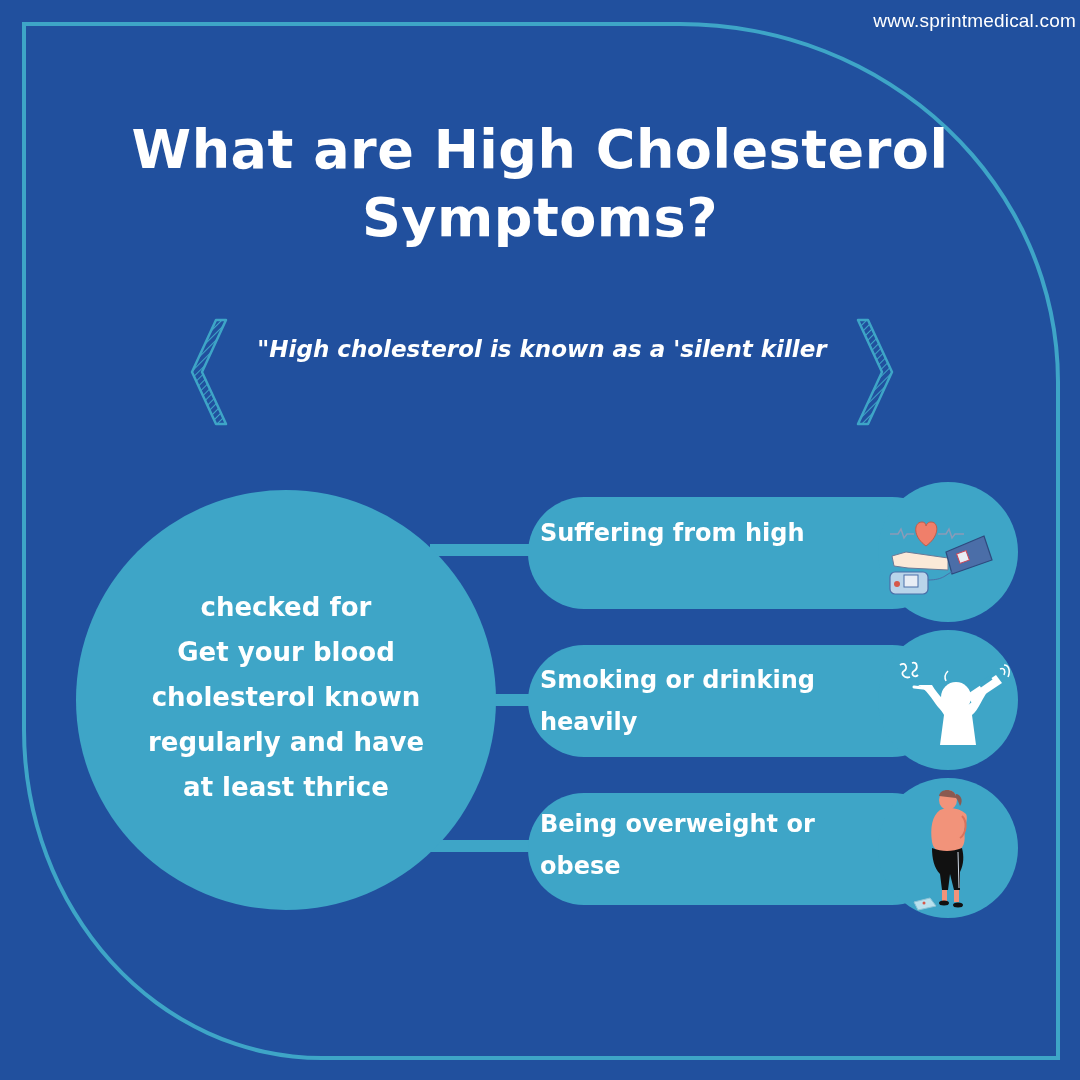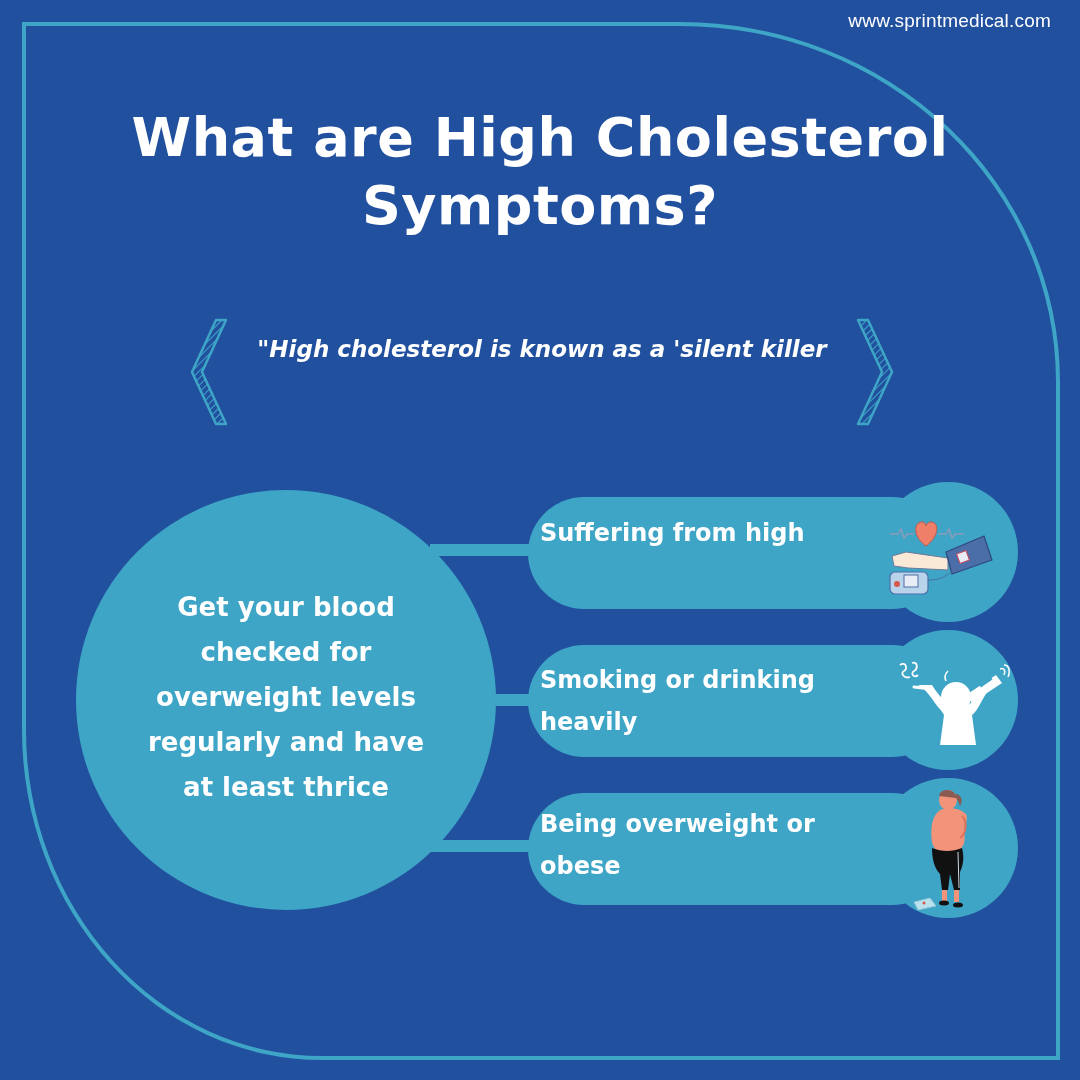--- a/index.html
+++ b/index.html
@@ -1,19 +1,19 @@
 <!DOCTYPE html>
 <html><head>
   <meta charset="utf-8">
   <style>
     html, body { margin:0; padding:0; }
     body { width:1080px; height:1080px; background:#21509e; position:relative; overflow:hidden; font-family:"DejaVu Sans", sans-serif; color:#fff; }
-    .website { position:absolute; top:10px; right:29px; font-family:"Liberation Sans", sans-serif; font-size:19px; color:#fff; letter-spacing:0.2px; }
+    .website { position:absolute; top:10px; right:4px; font-family:"Liberation Sans", sans-serif; font-size:19px; color:#fff; letter-spacing:0.2px; }
     .frame { position:absolute; left:22px; top:22px; width:1038px; height:1038px; box-sizing:border-box; border:4px solid #3ea5c7; border-top-right-radius:380px 360px; border-bottom-left-radius:300px 330px; }
-    .title { position:absolute; left:0; top:104px; width:1080px; text-align:center; font-family:"DejaVu Sans", sans-serif; font-weight:bold; font-size:54px; line-height:68px; letter-spacing:0.5px; }
+    .title { position:absolute; left:0; top:116px; width:1080px; text-align:center; font-family:"DejaVu Sans", sans-serif; font-weight:bold; font-size:54px; line-height:68px; letter-spacing:0.5px; }
     .quote-wrap { position:absolute; left:188px; top:318px; width:708px; height:108px; }
     .quote { position:absolute; left:0; top:10px; width:708px; text-align:center; font-family:"DejaVu Sans", sans-serif; font-style:italic; font-weight:bold; font-size:23px; line-height:42px; }
     .chev { position:absolute; top:0; width:42px; height:108px; }
     .chev.left { left:0; }
     .chev.right { right:0; }
     .big-circle { position:absolute; left:76px; top:490px; width:420px; height:420px; border-radius:50%; background:#3ea5c7; display:flex; align-items:center; justify-content:center; }
     .big-text { width:320px; text-align:center; font-family:"DejaVu Sans", sans-serif; font-weight:bold; font-size:26px; line-height:45px; margin-top:-6px; }
     .connector { position:absolute; left:430px; width:110px; height:12px; background:#3ea5c7; }
     .pill { position:absolute; left:528px; width:420px; height:112px; border-radius:56px; background:#3ea5c7; }
     .icon-circle { position:absolute; left:878px; width:140px; height:140px; border-radius:50%; background:#3ea5c7; }
@@ -53,23 +53,23 @@
     <polygon points="14,2 4,2 28,54 4,106 14,106 38,54" fill="url(#hatchR)" stroke="#3ea5c7" stroke-width="2.5" stroke-linejoin="round"></polygon>
   </svg>
 </div>
 
 <div class="connector" style="top:544px;"></div>
 <div class="connector" style="top:694px; left:480px; width:60px;"></div>
 <div class="connector" style="top:840px;"></div>
 
 <div class="big-circle">
   <div class="big-text">
+    <div>checked for</div>
     <div>Get your blood</div>
-    <div>checked for</div>
-    <div>overweight levels</div>
+    <div>cholesterol known</div>
     <div>regularly and have</div>
     <div>at least thrice</div>
   </div>
 </div>
 
 <div class="pill" style="top:497px;"></div>
 <div class="icon-circle" style="top:482px;"></div>
 <div class="pill-text" style="top:512px; width:370px;">
   <div>Suffering from high</div>
 </div>

